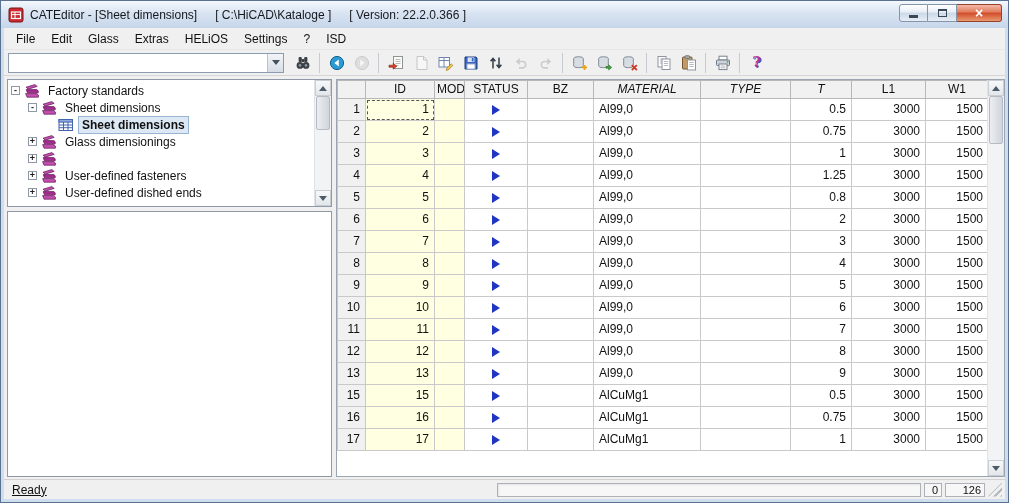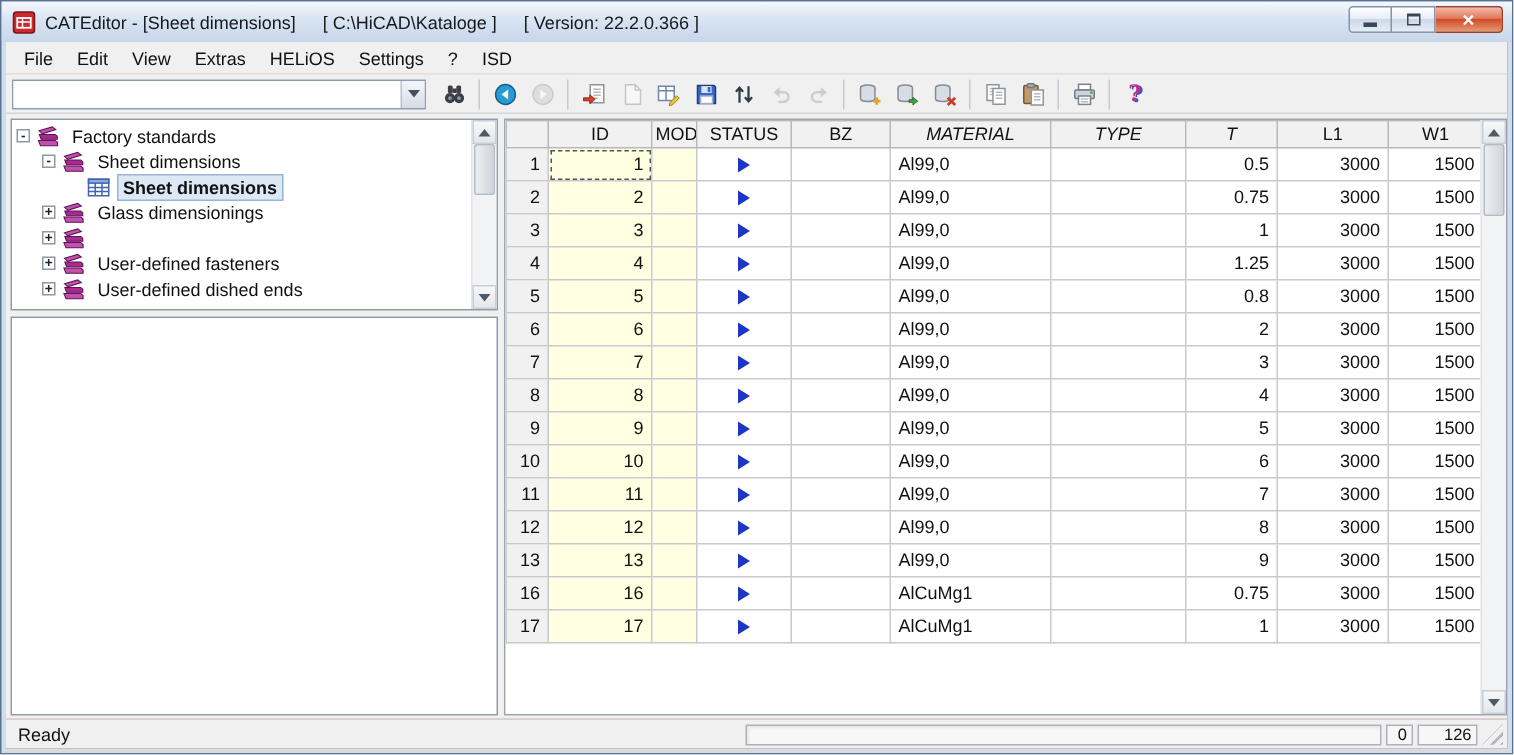--- a/index.html
+++ b/index.html
@@ -79,21 +79,21 @@
   .arr-up{width:0;height:0;border-left:4px solid transparent;border-right:4px solid transparent;border-bottom:5px solid #4d5a68;}
   .arr-down{width:0;height:0;border-left:4px solid transparent;border-right:4px solid transparent;border-top:5px solid #4d5a68;}
   .sb-track{flex:1;position:relative;}
   .sb-thumb{position:absolute;top:0;left:1px;right:1px;border:1px solid #b4bbc4;border-radius:2px;
     background:linear-gradient(90deg,#eceef1,#d0d5db);}
   .thumb-table{height:48px;}
   .thumb-tree{height:34px;}
   
   .statusbar{height:20px;flex:none;display:flex;align-items:center;gap:3px;
     padding:0 3px;background:#f0f0f0;border-top:1px solid #d2d2d2;}
-  .sb-msg{flex:1;padding-left:5px;}
+  .sb-msg{flex:1;padding-left:5px;text-decoration:underline;}
   .sb-progress{width:424px;height:14px;flex:none;border:1px solid #aeb2b8;background:#f7f7f7;
     box-shadow:inset 1px 1px 2px rgba(0,0,0,.08);}
   .sb-cell{height:14px;flex:none;border:1px solid #aeb2b8;background:#f7f7f7;font-size:11px;
     line-height:12px;text-align:right;padding:0 3px;}
   .sb-cell.small{width:18px;}
   .sb-cell.big{width:40px;}
   .sb-grip{width:14px;height:14px;flex:none;
     background:repeating-linear-gradient(135deg,transparent 0 3px,#b4b9c0 3px 5px);
     clip-path:polygon(100% 0,100% 100%,0 100%);}
 </style>
@@ -123,21 +123,21 @@
       <div class="wbtn close">
           <span>×</span>
         </div>
     </div>
   </div>
 
   <div class="client">
     <div class="menubar" id="menubar">
         <div class="menu-item">File</div>
         <div class="menu-item">Edit</div>
-        <div class="menu-item">View</div>
+        <div class="menu-item">Glass</div>
         <div class="menu-item">Extras</div>
         <div class="menu-item">HELiOS</div>
         <div class="menu-item">Settings</div>
         <div class="menu-item">?</div>
         <div class="menu-item">ISD</div>
       </div>
 
     <div class="toolbar" id="toolbar">
       <div class="combo">
         <input value="" style="">
@@ -585,20 +585,32 @@
                   <td class="yellow"></td>
                   <td class="center"><span class="status-arrow"></span></td>
                   <td></td>
                   <td class="left">Al99,0</td>
                   <td></td>
                   <td class="right">9</td>
                   <td class="right">3000</td>
                   <td class="right">1500</td>
                 </tr>
                 <tr>
+                  <td class="rownum">15</td>
+                  <td class="yellow right">15</td>
+                  <td class="yellow"></td>
+                  <td class="center"><span class="status-arrow"></span></td>
+                  <td></td>
+                  <td class="left">AlCuMg1</td>
+                  <td></td>
+                  <td class="right">0.5</td>
+                  <td class="right">3000</td>
+                  <td class="right">1500</td>
+                </tr>
+                <tr>
                   <td class="rownum">16</td>
                   <td class="yellow right">16</td>
                   <td class="yellow"></td>
                   <td class="center"><span class="status-arrow"></span></td>
                   <td></td>
                   <td class="left">AlCuMg1</td>
                   <td></td>
                   <td class="right">0.75</td>
                   <td class="right">3000</td>
                   <td class="right">1500</td>

